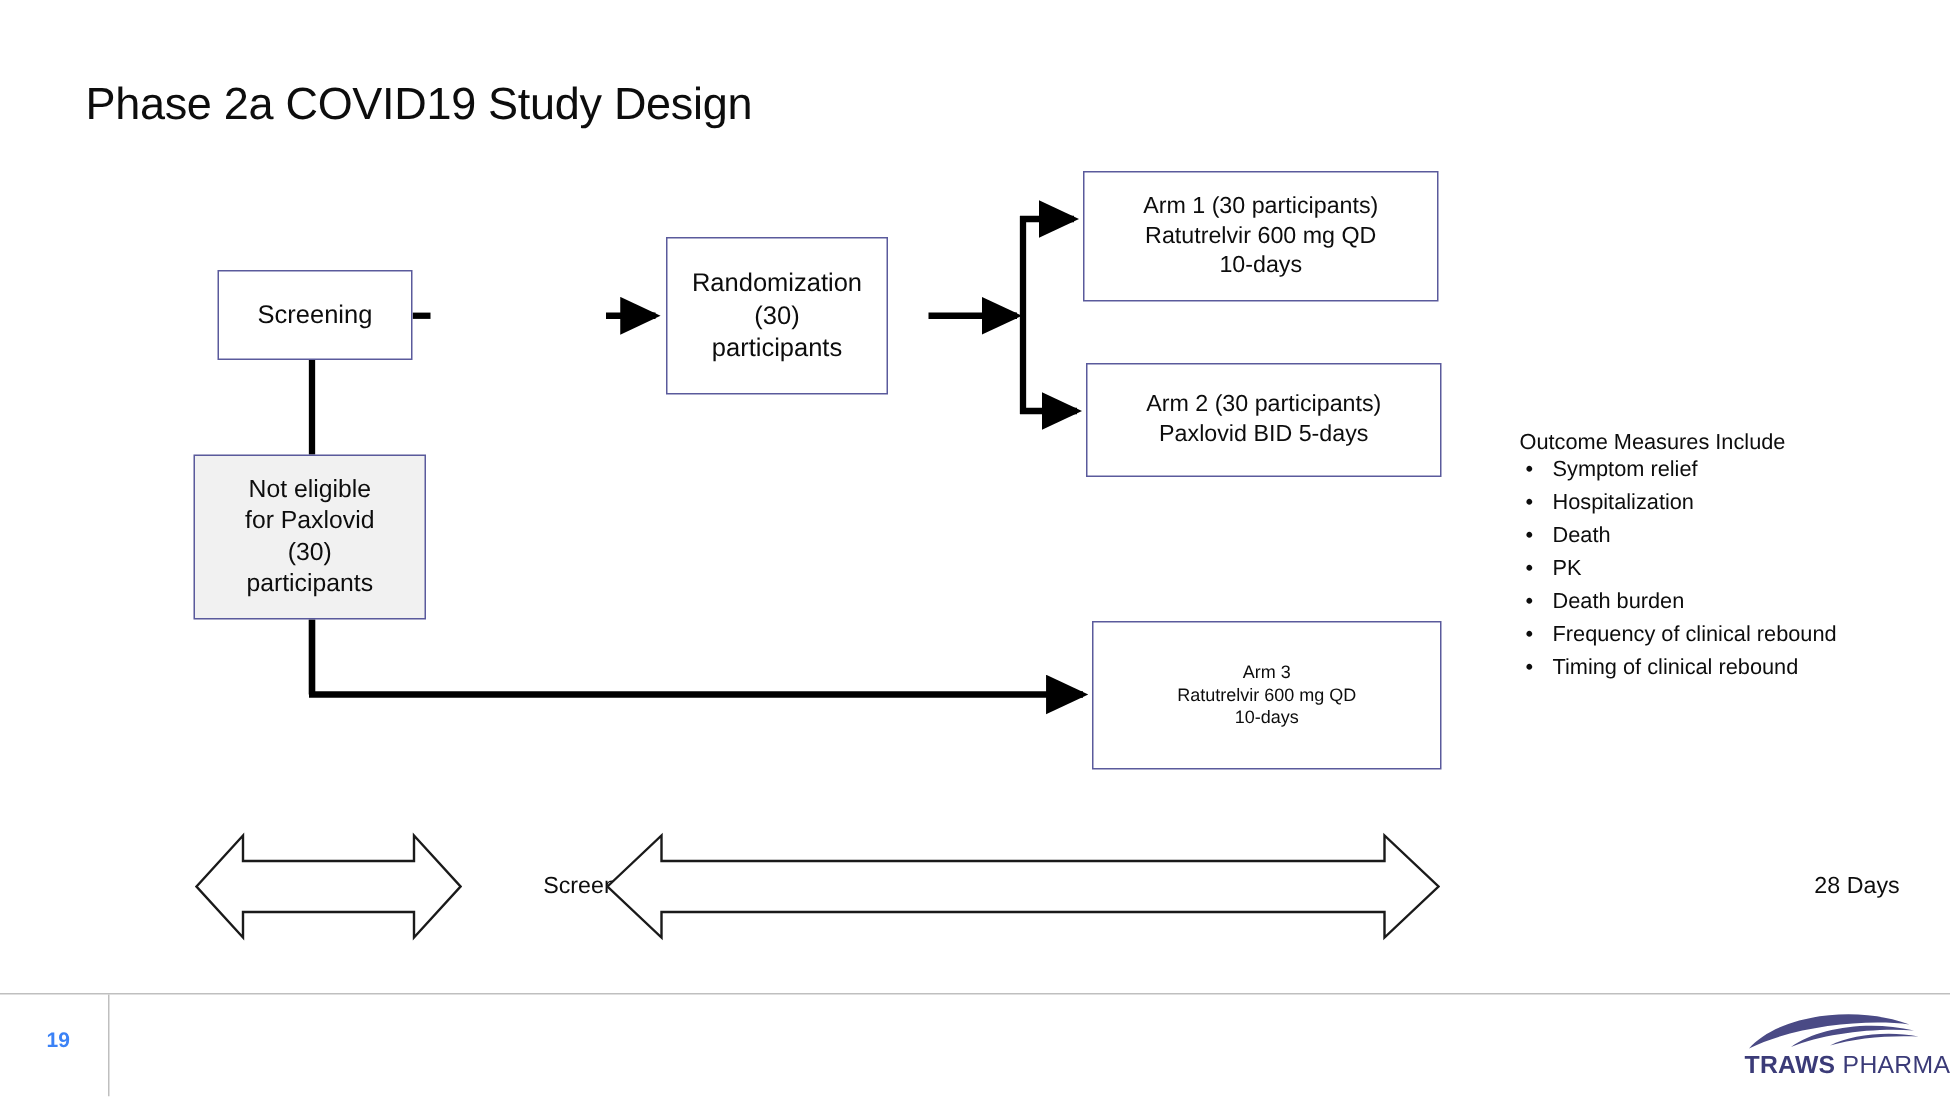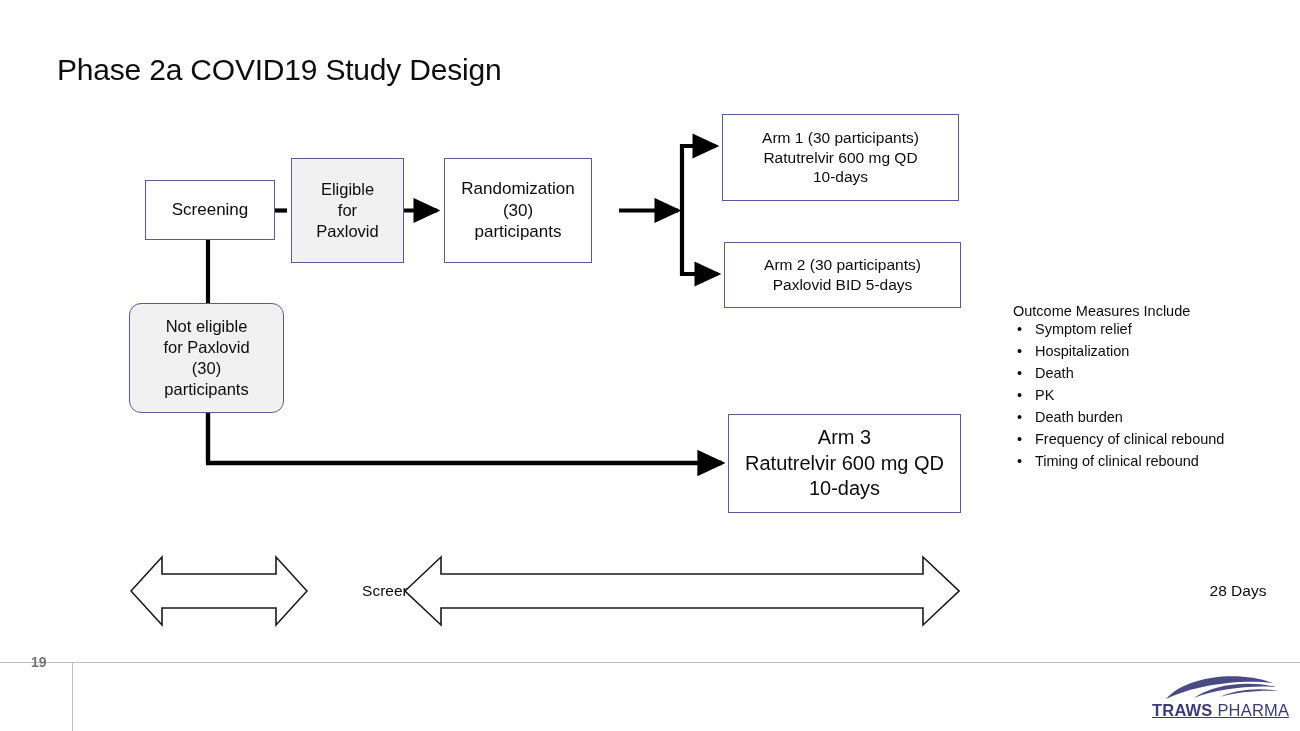--- a/index.html
+++ b/index.html
@@ -54,23 +54,23 @@
   }
   .node.shaded {
     background: #f1f1f1;
   }
   .node .txt { display: block; }
 
   #node-screening      { left:145px; top:180px;  width:130px; height:60px;  font-size:17px; }
   #node-eligible       { left:291px; top:158px;  width:113px; height:105px; }
   #node-randomization  { left:444px; top:158px;  width:148px; height:105px; font-size:17px; }
   #node-arm1           { left:722px; top:114px;  width:237px; height:87px;  font-size:15.5px; }
-  #node-arm2           { left:724px; top:242px;  width:237px; height:66px;  font-size:15.5px; }
-  #node-not-eligible   { left:129px; top:303px;  width:155px; height:110px;border-radius:12px; }
-  #node-arm3           { left:728px; top:414px;  width:233px; height:99px;  font-size:20px; }
+  #node-arm2           { left:724px; top:242px;  width:237px; height:76px;  font-size:15.5px; }
+  #node-not-eligible   { left:129px; top:303px;  width:155px; height:110px; }
+  #node-arm3           { left:728px; top:414px;  width:233px; height:99px;  font-size:12px; }
 
   
   #connectors {
     position: absolute;
     left: 0; top: 0;
     width: 1300px;
     height: 660px;
     pointer-events: none;
   }
 
@@ -94,21 +94,21 @@
   #outcomes {
     position: absolute;
     left: 1013px;
     top: 288px;
     width: 278px;
     font-size: 14.5px;
     line-height: 1.0;
     color: #0d0d0d;
   }
   #outcomes .outcomes-heading {
-    margin: 16px 0 3px 0;
+    margin: 0 0 3px 0;
     white-space: nowrap;
   }
   #outcomes ul {
     list-style: none;
     margin: 0;
     padding: 0;
   }
   #outcomes li {
     position: relative;
     padding-left: 22px;
@@ -134,41 +134,40 @@
     position: absolute;
     left: 72px;
     top: 663px;
     width: 1px;
     height: 68px;
     background: #bfbfbf;
   }
   #page-number {
     position: absolute;
     left: 31px;
-    top: 654px;
+    top: 685px;
     font-size: 14px;
     font-weight: bold;
-    color: #737373;
+    color: #3b82f6;
   }
   #brand-logo {
     position: absolute;
     left: 1152px;
     top: 672px;
     width: 135px;
     height: 50px;
   }
   #brand-logo .logo-wordmark {
     position: absolute;
-    left: 0;
+    left: 11px;
     bottom: 2px;
     font-size: 16.5px;
     letter-spacing: 0.2px;
     white-space: nowrap;
     color: #3b3b78;
-    text-decoration: underline;
   }
   #brand-logo .logo-traws { font-weight: bold; }
   #brand-logo .logo-pharma { font-weight: normal; }
 </style>
 </head>
 <body>
 
 <div id="slide-title">Phase 2a COVID19 Study Design</div>
 
 <div id="diagram">
@@ -195,27 +194,20 @@
     <line x1="208" y1="240" x2="208" y2="305" stroke="#000000" stroke-width="4.2"></line>
 
     <line x1="208" y1="411" x2="208" y2="463" stroke="#000000" stroke-width="4.4"></line>
     <line x1="206" y1="463" x2="722" y2="463" stroke="#000000" stroke-width="4.4" marker-end="url(#arrowhead)"></line>
   </svg>
 
   <div class="node" id="node-screening">
     <span class="txt">Screening</span>
   </div>
 
-  <div class="node shaded" id="node-eligible">
-    <div>
-      <span class="txt">Eligible</span>
-      <span class="txt">for</span>
-      <span class="txt">Paxlovid</span>
-    </div>
-  </div>
 
   <div class="node" id="node-randomization">
     <div>
       <span class="txt">Randomization</span>
       <span class="txt">(30)</span>
       <span class="txt">participants</span>
     </div>
   </div>
 
   <div class="node" id="node-arm1">

